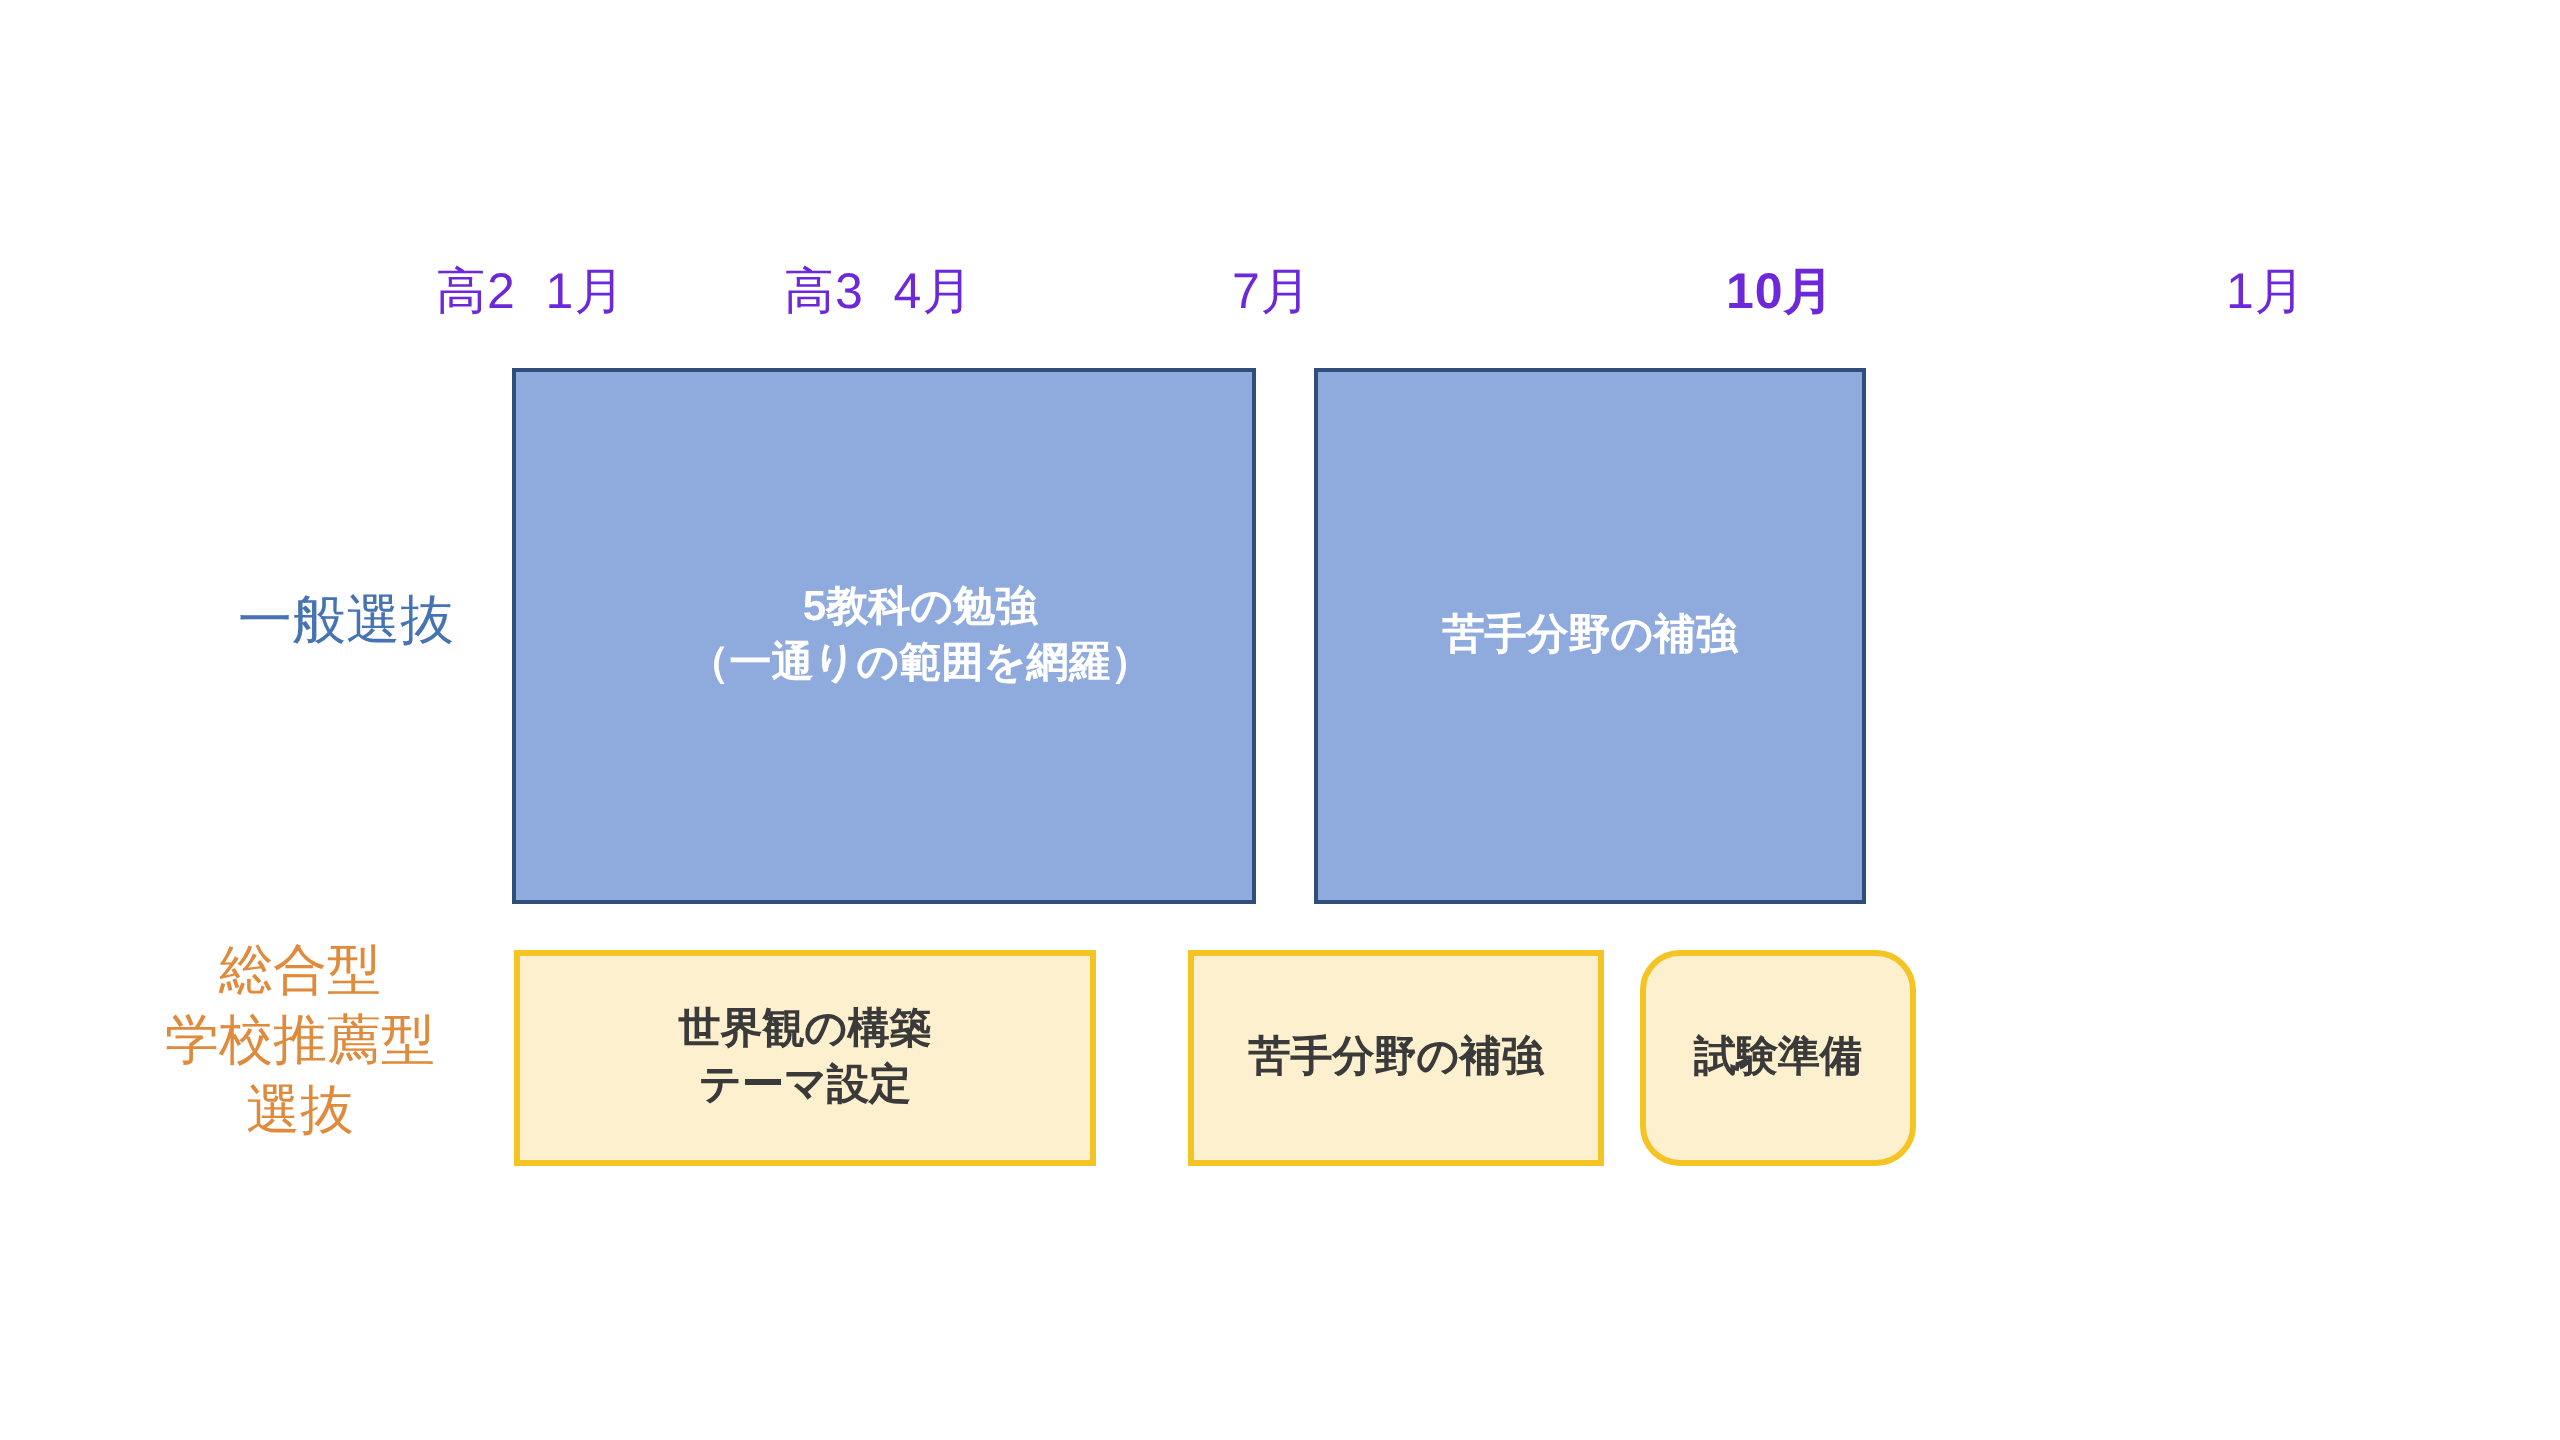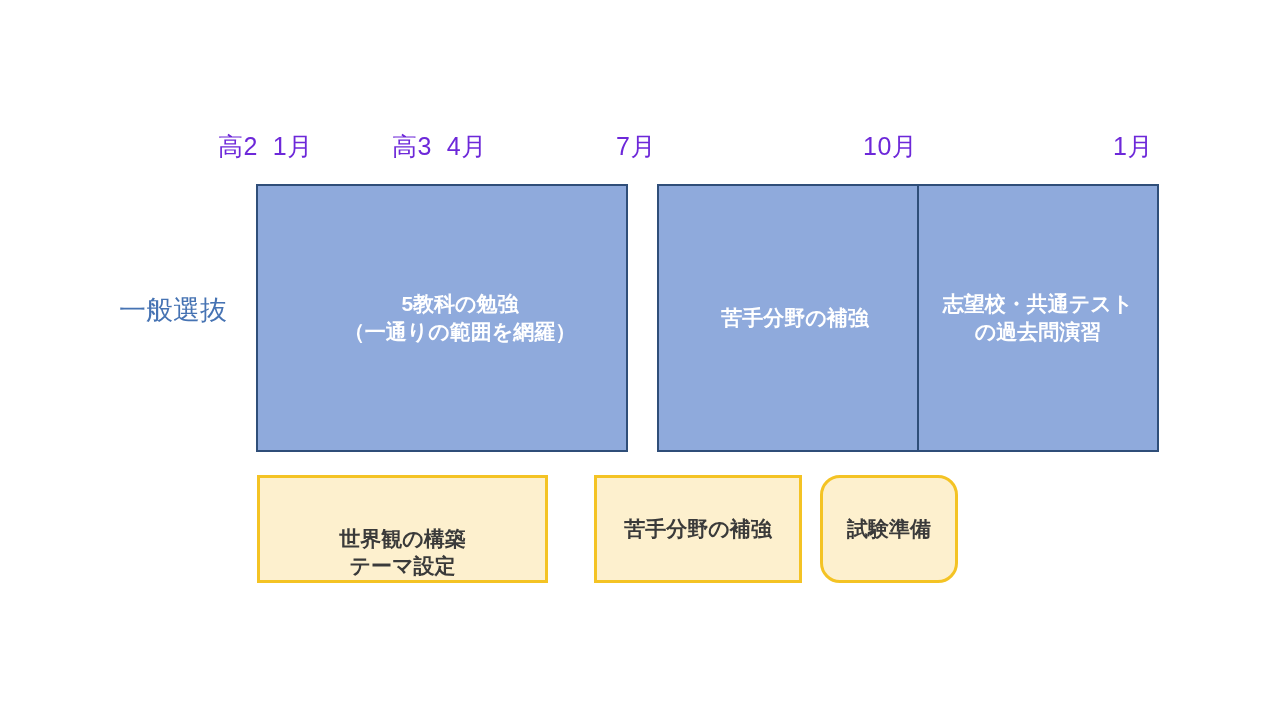--- a/index.html
+++ b/index.html
@@ -78,40 +78,39 @@
 </style>
 </head>
 <body>
 
 <div id="canvas">
 
   <div>
     <div class="tick-label" style="left: 218px; top: 134px;">高2  1月</div>
     <div class="tick-label" style="left: 392px; top: 134px; text-align: right;">高3  4月</div>
     <div class="tick-label" style="left: 616px; top: 134px;">7月</div>
-    <div class="tick-label" style="left: 863px; top: 134px;">10月</div>
+    <div class="tick-label" style="left: 863px; top: 134px; font-weight: bold;">10月</div>
     <div class="tick-label" style="left: 1113px; top: 134px;">1月</div>
   </div>
 
   <div class="row-label general" style="left: 72px; top: 293px; width: 155px; color: rgb(70, 115, 179);">一般選抜</div>
 
   <div class="box blue" style="left: 256px; top: 184px; width: 372px; height: 268px; padding-left: 36px;">
     <span class="box-text">5教科の勉強
 （一通りの範囲を網羅）</span>
   </div>
   <div class="box blue" style="left: 657px; top: 184px; width: 276px; height: 268px;">
     <span class="box-text">苦手分野の補強</span>
   </div>
-  <div class="box blue" style="left: 917px; top: 184px; width: 242px; height: 268px;">
-    <span class="box-text">志望校・共通テスト
-の過去問演習</span>
-  </div>
 
+  <div class="row-label recommend" style="left: 65px; top: 468px; width: 170px; color: rgb(224, 138, 60);">総合型
+学校推薦型
+選抜</div>
 
-  <div class="box yellow" style="left: 257px; top: 475px; width: 291px; height: 108px; align-items: flex-end;">
+  <div class="box yellow" style="left: 257px; top: 475px; width: 291px; height: 108px;">
     <span class="box-text">世界観の構築
 テーマ設定</span>
   </div>
   <div class="box yellow" style="left: 594px; top: 475px; width: 208px; height: 108px;">
     <span class="box-text">苦手分野の補強</span>
   </div>
   <div class="box yellow" style="left: 820px; top: 475px; width: 138px; height: 108px; border-radius: 20px;">
     <span class="box-text">試験準備</span>
   </div>
 

